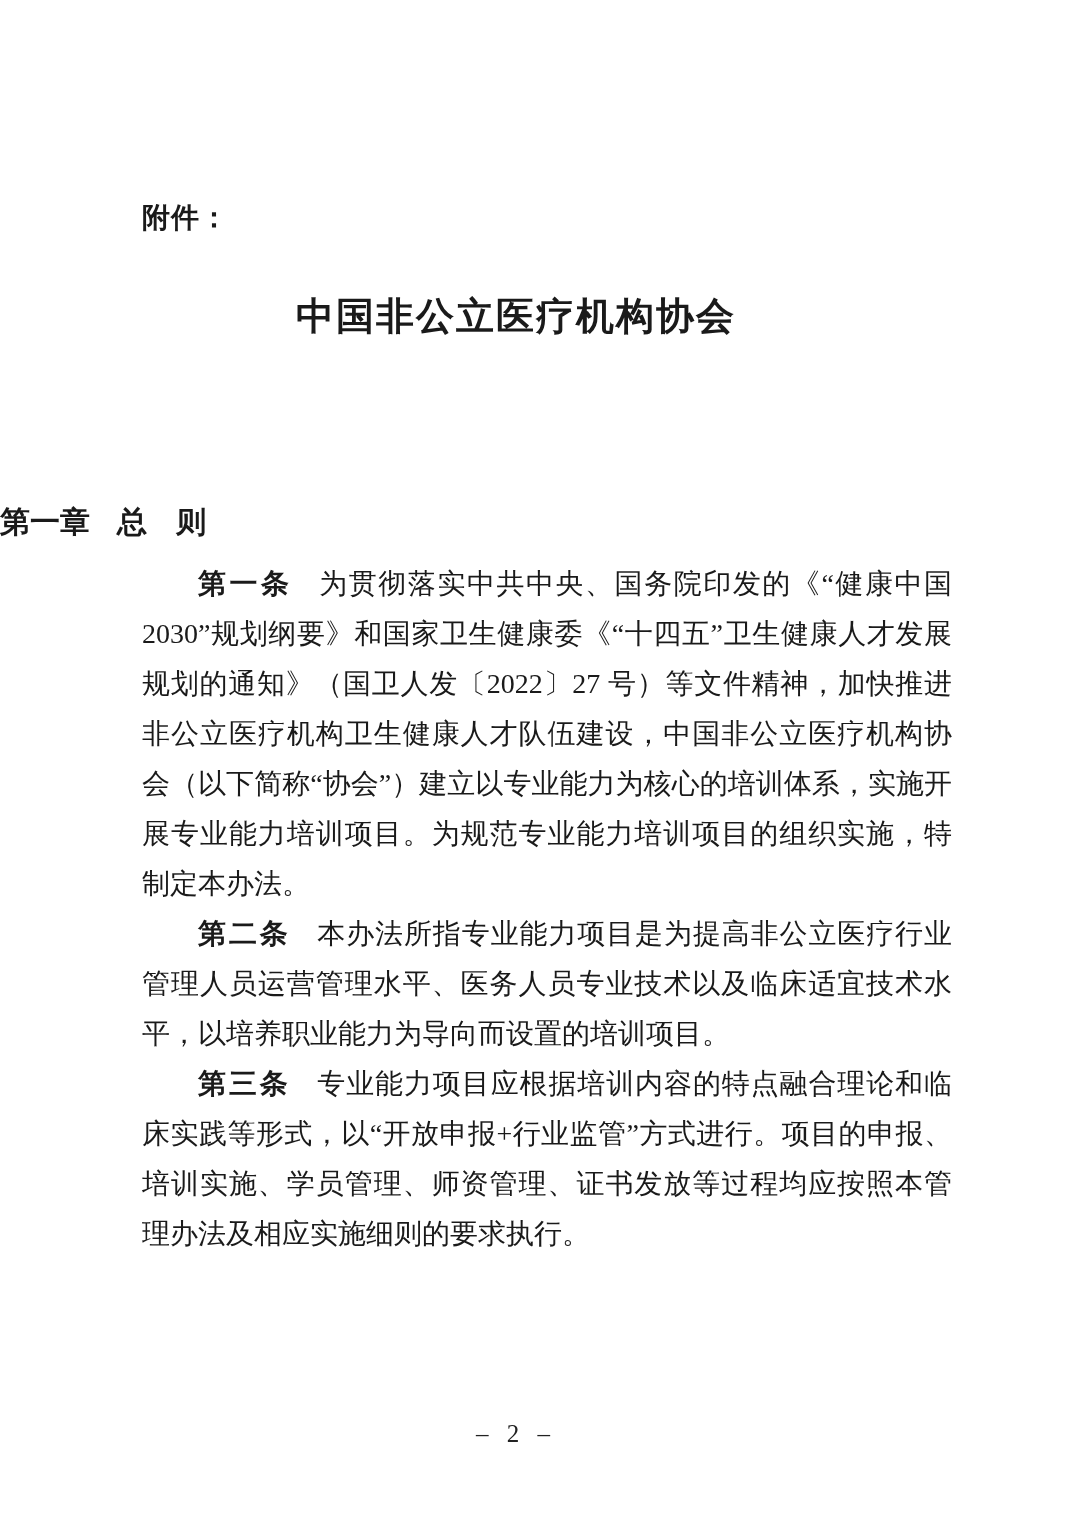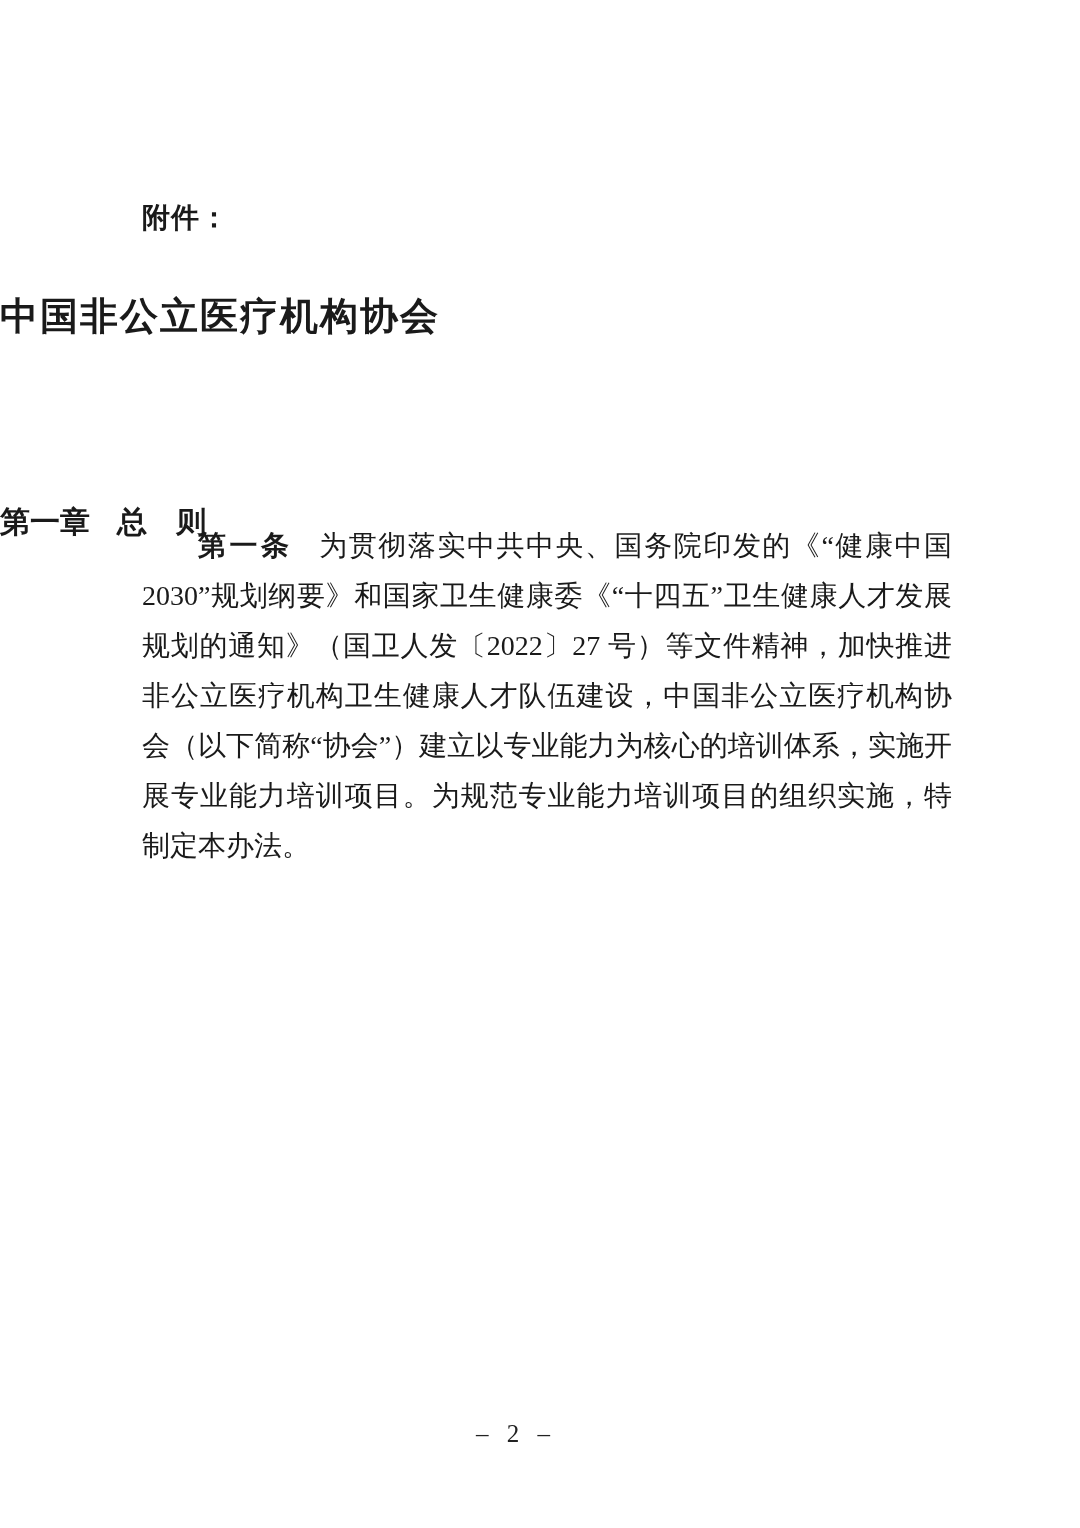--- a/index.html
+++ b/index.html
@@ -24,21 +24,21 @@
     font-weight: bold;
     font-size: 28px;
     line-height: 34px;
     letter-spacing: 1px;
   }
   .title-block {
     position: absolute;
     top: 288px;
     left: 0;
     width: 100%;
-    text-align: left;
+    text-align: center;
     font-weight: bold;
     font-size: 38px;
     line-height: 56px;
     letter-spacing: 2px;
   }
   .chapter-heading {
     position: absolute;
     top: 503px;
     left: 0;
     width: 100%;
@@ -49,21 +49,21 @@
     line-height: 38px;
   }
   .chapter-heading .chapter-number {
     margin-right: 0.9em;
   }
   .chapter-heading .chapter-name {
     letter-spacing: 0.35em;
   }
   .body-text {
     position: absolute;
-    top: 521px;
+    top: 559px;
     left: 142px;
     width: 810px;
     font-size: 28px;
     line-height: 50px;
     text-align: justify;
   }
   .article {
     margin: 0;
     padding: 0;
     text-indent: 2em;
@@ -97,17 +97,23 @@
   </div>
 
   <div class="chapter-heading">
     <span class="chapter-number">第一章</span><span class="chapter-name">总 则</span>
   </div>
 
   <div class="body-text">
     <p class="article">
       <span class="article-label">第一条</span><span>为贯彻落实中共中央、国务院印发的《“健康中国2030”规划纲要》和国家卫生健康委《“十四五”卫生健康人才发展规划的通知》（国卫人发〔2022〕27 号）等文件精神，加快推进非公立医疗机构卫生健康人才队伍建设，中国非公立医疗机构协会（以下简称“协会”）建立以专业能力为核心的培训体系，实施开展专业能力培训项目。为规范专业能力培训项目的组织实施，特制定本办法。</span>
     </p>
+    <p class="article">
+      <span class="article-label">第二条</span><span>本办法所指专业能力项目是为提高非公立医疗行业管理人员运营管理水平、医务人员专业技术以及临床适宜技术水平，以培养职业能力为导向而设置的培训项目。</span>
+    </p>
+    <p class="article">
+      <span class="article-label">第三条</span><span>专业能力项目应根据培训内容的特点融合理论和临床实践等形式，以“开放申报+行业监管”方式进行。项目的申报、培训实施、学员管理、师资管理、证书发放等过程均应按照本管理办法及相应实施细则的要求执行。</span>
+    </p>
   </div>
 
   <div class="page-footer">– 2 –</div>
 
 </div>
 
 </body></html>

